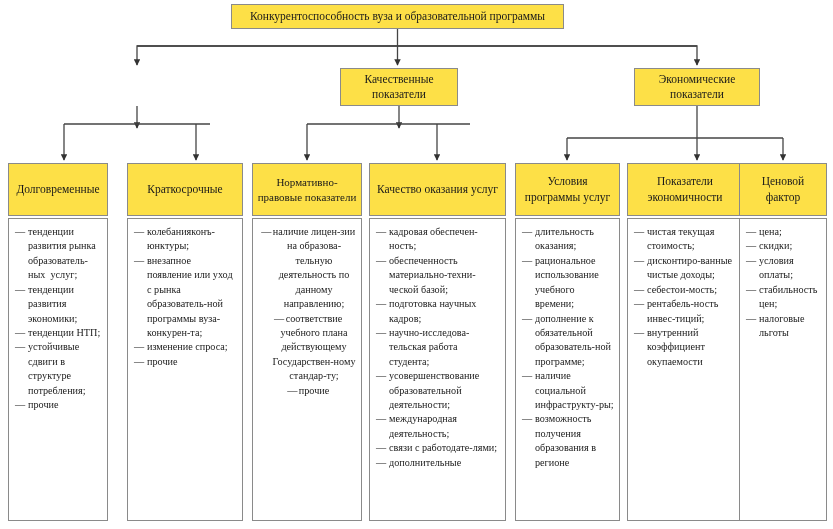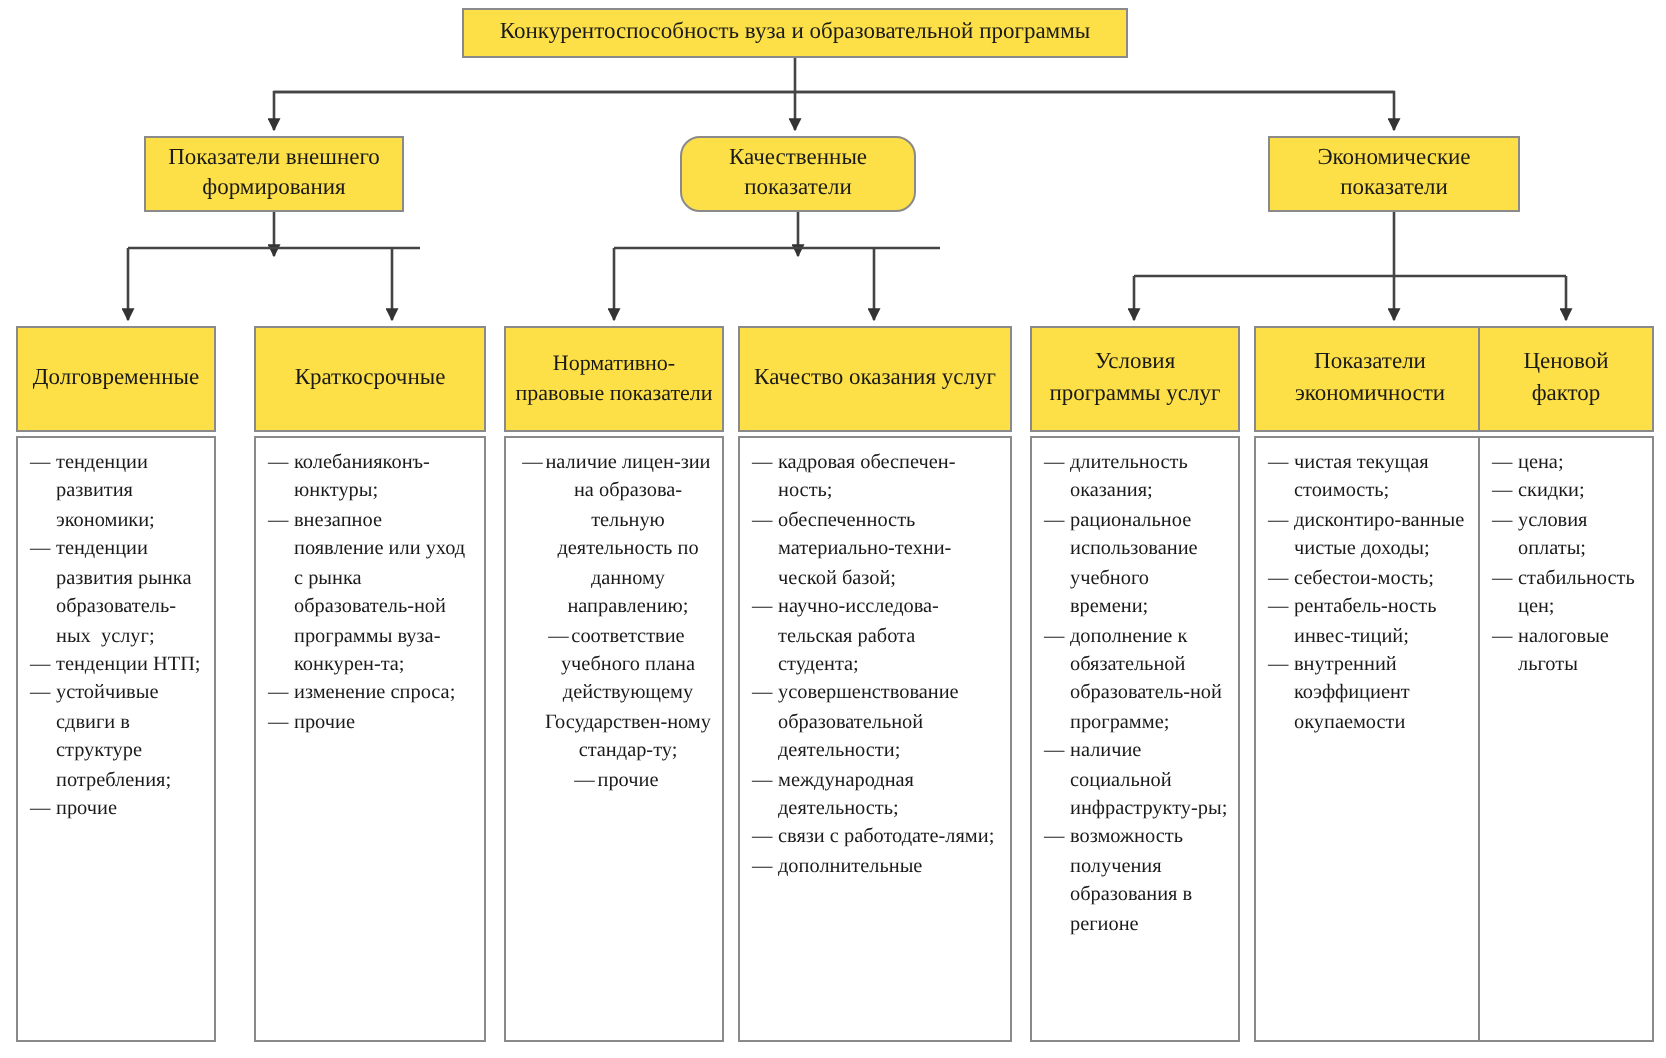--- a/index.html
+++ b/index.html
@@ -33,21 +33,21 @@
   #root-box{
     left:231px;top:4px;width:333px;height:25px;
     font-size:11.5px;
   }
 
   .cat-box{
     top:68px;height:38px;
     font-size:11.5px;
   }
   #cat-0{left:72px;width:130px;}
-  #cat-1{left:340px;width:118px;border-radius:10px;}
+  #cat-1{left:340px;width:118px;}
   #cat-2{left:634px;width:126px;justify-content:flex-end;}
 
   
   .leaf-head{
     height:53px;
     font-size:11.5px;
     top:163px;
   }
   
   .leaf-list{
@@ -114,23 +114,20 @@
       <path d="M 567 138 L 783 138"></path>
       <path d="M 567 138 L 567 160" marker-end="url(#arw)"></path>
       <path d="M 783 138 L 783 160" marker-end="url(#arw)"></path>
     </g>
   </svg>
 
   <div class="box" id="root-box">
     <span>Конкурентоспособность вуза и образовательной программы</span>
   </div>
 
-  <div class="box cat-box" id="cat-0">
-    <span>Показатели внешнего формирования</span>
-  </div>
   <div class="box cat-box" id="cat-1">
     <span>Качественные показатели</span>
   </div>
   <div class="box cat-box" id="cat-2">
     <span>Экономические показатели</span>
   </div>
 
   <div class="box leaf-head" id="leaf-0">
     <span>Долговременные</span>
   </div>
@@ -148,22 +145,22 @@
   </div>
   <div class="box leaf-head" id="leaf-5">
     <span>Показатели экономичности</span>
   </div>
   <div class="box leaf-head" id="leaf-6">
     <span>Ценовой фактор</span>
   </div>
 
   <div class="leaf-list" id="list-0">
     <ul>
+        <li><span class="dash">—</span>тенденции развития рынка образователь-ных  услуг;</li>
         <li><span class="dash">—</span>тенденции развития экономики;</li>
-        <li><span class="dash">—</span>тенденции развития рынка образователь-ных  услуг;</li>
         <li><span class="dash">—</span>тенденции НТП;</li>
         <li><span class="dash">—</span>устойчивые сдвиги в структуре потребления;</li>
         <li><span class="dash">—</span>прочие</li>
       </ul>
   </div>
   <div class="leaf-list" id="list-1">
     <ul>
         <li><span class="dash">—</span>колебанияконъ-юнктуры;</li>
         <li><span class="dash">—</span>внезапное появление или уход с рынка образователь-ной программы вуза-конкурен-та;</li>
         <li><span class="dash">—</span>изменение спроса;</li>
@@ -174,20 +171,21 @@
     <ul>
         <li><span class="dash">—</span>наличие лицен-зии на образова-тельную деятельность по данному направлению;</li>
         <li><span class="dash">—</span>соответствие учебного плана действующему Государствен-ному стандар-ту;</li>
         <li><span class="dash">—</span>прочие</li>
       </ul>
   </div>
   <div class="leaf-list" id="list-3">
     <ul>
         <li><span class="dash">—</span>кадровая обеспечен-ность;</li>
         <li><span class="dash">—</span>обеспеченность материально-техни-ческой базой;</li>
+        <li><span class="dash">—</span>подготовка научных кадров;</li>
         <li><span class="dash">—</span>научно-исследова-тельская работа студента;</li>
         <li><span class="dash">—</span>усовершенствование образовательной деятельности;</li>
         <li><span class="dash">—</span>международная деятельность;</li>
         <li><span class="dash">—</span>связи с работодате-лями;</li>
         <li><span class="dash">—</span>дополнительные</li>
       </ul>
   </div>
   <div class="leaf-list" id="list-4">
     <ul>
         <li><span class="dash">—</span>длительность оказания;</li>

